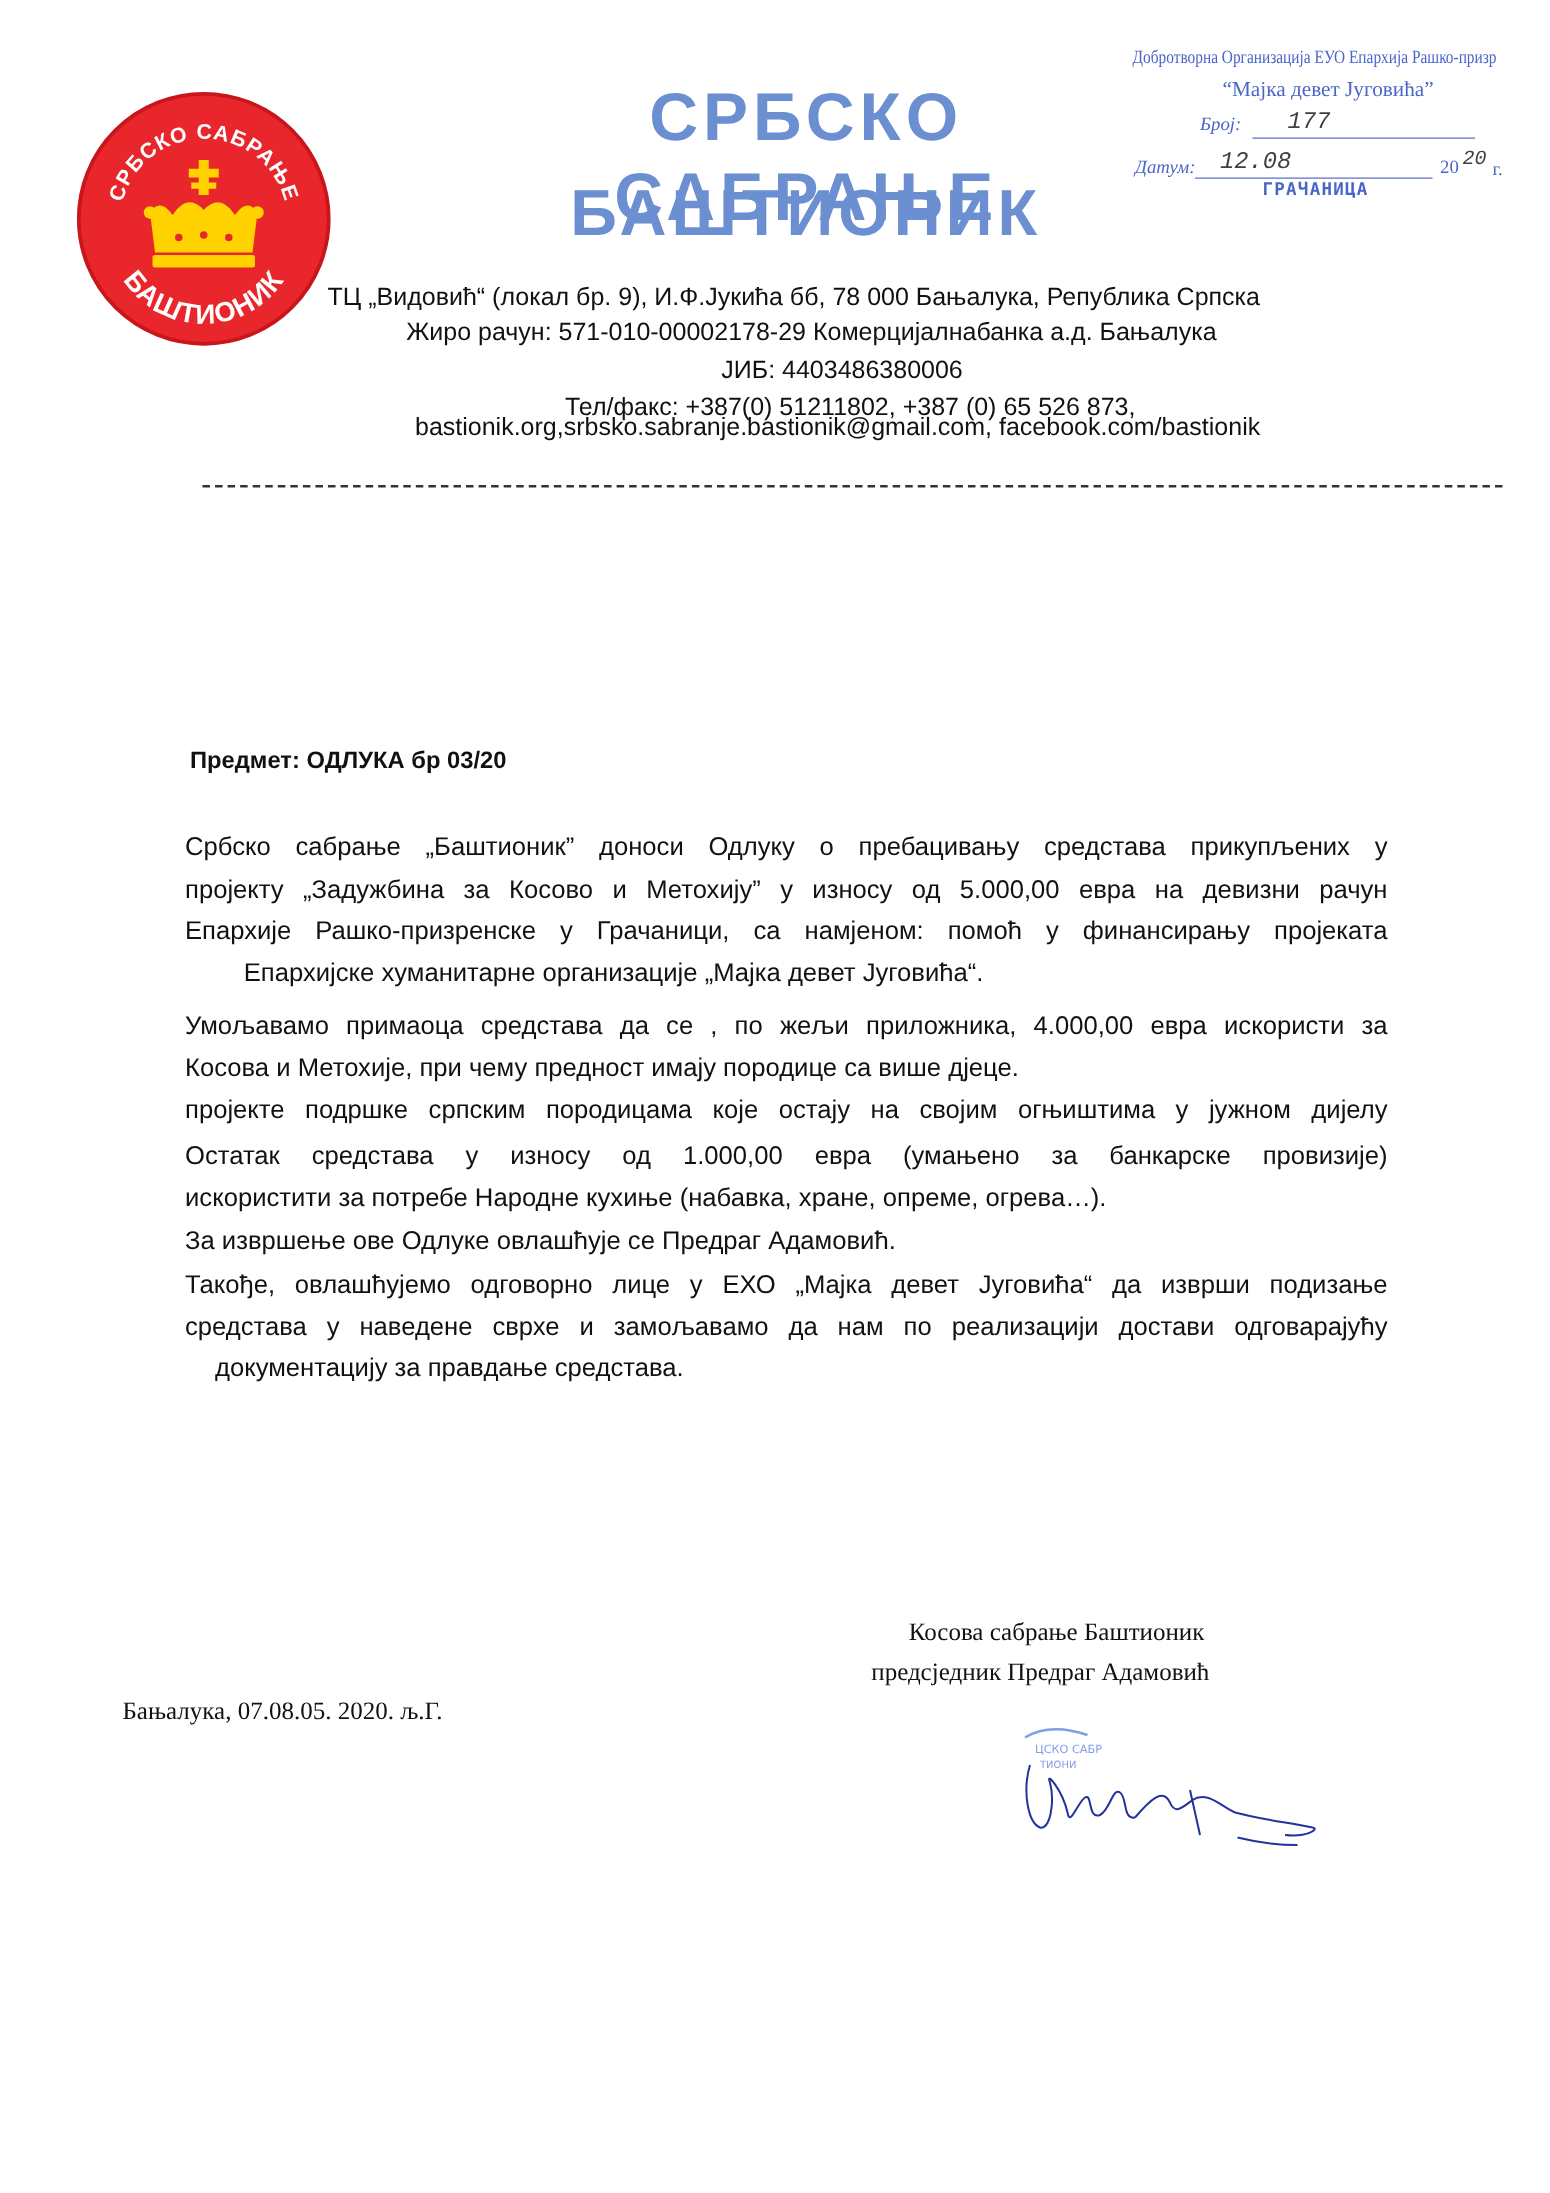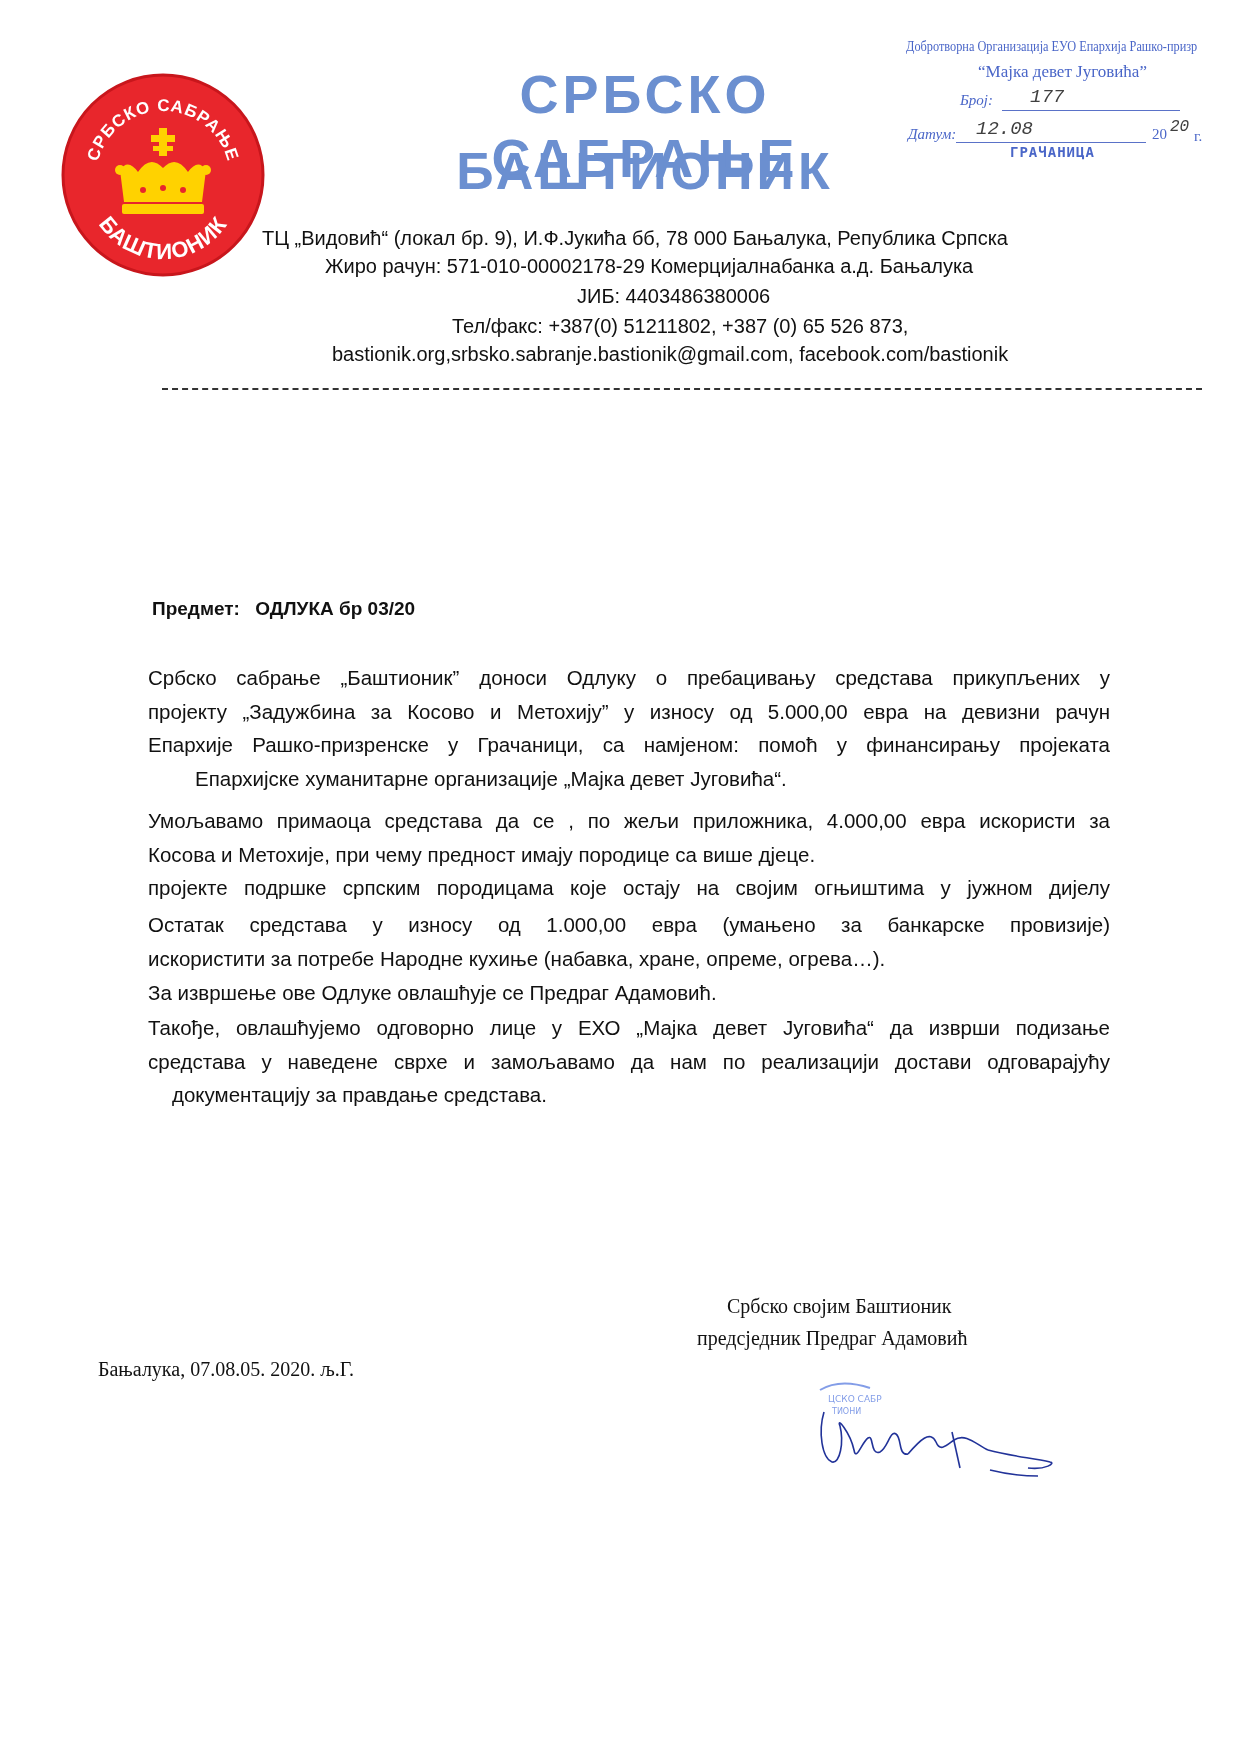--- a/index.html
+++ b/index.html
@@ -22,27 +22,27 @@
   #stamp .hand { position:absolute; font-family:Liberation Mono, monospace; font-style:italic; color:#404040; font-size:19px; }
   #stamp .line { position:absolute; border-bottom:1.5px solid #5a72c8; }
   #stamp .city { position:absolute; left:120px; top:106px; font-family:"DejaVu Sans Mono", monospace; font-weight:bold; font-size:14px; letter-spacing:1px; }
 
   
   .addr { font-family:"Liberation Sans", sans-serif; font-size:20px; line-height:28px; color:#111; white-space:nowrap; }
   #addr1 { left:262px; top:224px; }
   #addr2 { left:325px; top:252px; }
   #addr3 { left:577px; top:282px; }
   #addr4 { left:452px; top:312px; }
-  #addr5 { left:332px; top:340px; }
+  #addr5 { left:332px; top:328px; }
   #rule { left:162px; top:388px; width:1040px; border-top:2px dashed #333; }
 
   
   .body { font-family:"Liberation Sans", sans-serif; color:#111; }
   #subject { left:152px; top:598px; font-size:19px; font-weight:bold; }
-  #subject .label { margin-right:10px; }
+  #subject .label { }
   .para { position:absolute; left:148px; width:962px; font-size:20.5px; line-height:33.5px; }
   .para .ln { display:block; white-space:nowrap; }
   .just .ln { text-align:justify; text-align-last:justify; white-space:normal; }
   #p1 { top:661px; }
   #p2 { top:804px; }
   #p3 { top:908px; }
   #p4 { top:976px; }
   #p5 { top:1011px; }
 
   
@@ -129,21 +129,21 @@
 </div>
 <div id="p4" class="para body">
   <span class="ln">За извршење ове Одлуке овлашћује се Предраг Адамовић.</span>
 </div>
 <div id="p5" class="para body just">
   <span class="ln">Такође, овлашћујемо одговорно лице у ЕХО „Мајка девет Југовића“ да изврши подизање</span>
   <span class="ln">средстава у наведене сврхе и замољавамо да нам по реализацији достави одговарајућу</span>
   <span class="ln" style="text-align-last:left;margin-left:24px;">документацију за правдање средстава.</span>
 </div>
 
-<div id="sig1" class="abs serif">Србско својим Баштионик</div>
+<div id="sig1" class="abs serif">Косова сабрање Баштионик</div>
 <div id="sig2" class="abs serif">предсједник Предраг Адамовић</div>
 <div id="place-date" class="abs serif">Бањалука, 07.08.05. 2020. љ.Г.</div>
 
 <svg id="sig-mark" class="abs" viewBox="0 0 260 110">
   <g opacity="0.75">
     <path d="M10 10 Q30 -2 60 8" stroke="#5a7de0" stroke-width="2" fill="none"></path>
     <text x="18" y="22" font-family="DejaVu Sans, sans-serif" font-size="9" fill="#5a7de0">ЦСКО САБР</text>
     <text x="22" y="34" font-family="DejaVu Sans, sans-serif" font-size="8" fill="#5a7de0">ТИОНИ</text>
   </g>
   <g fill="none" stroke="#223399" stroke-width="1.6">

